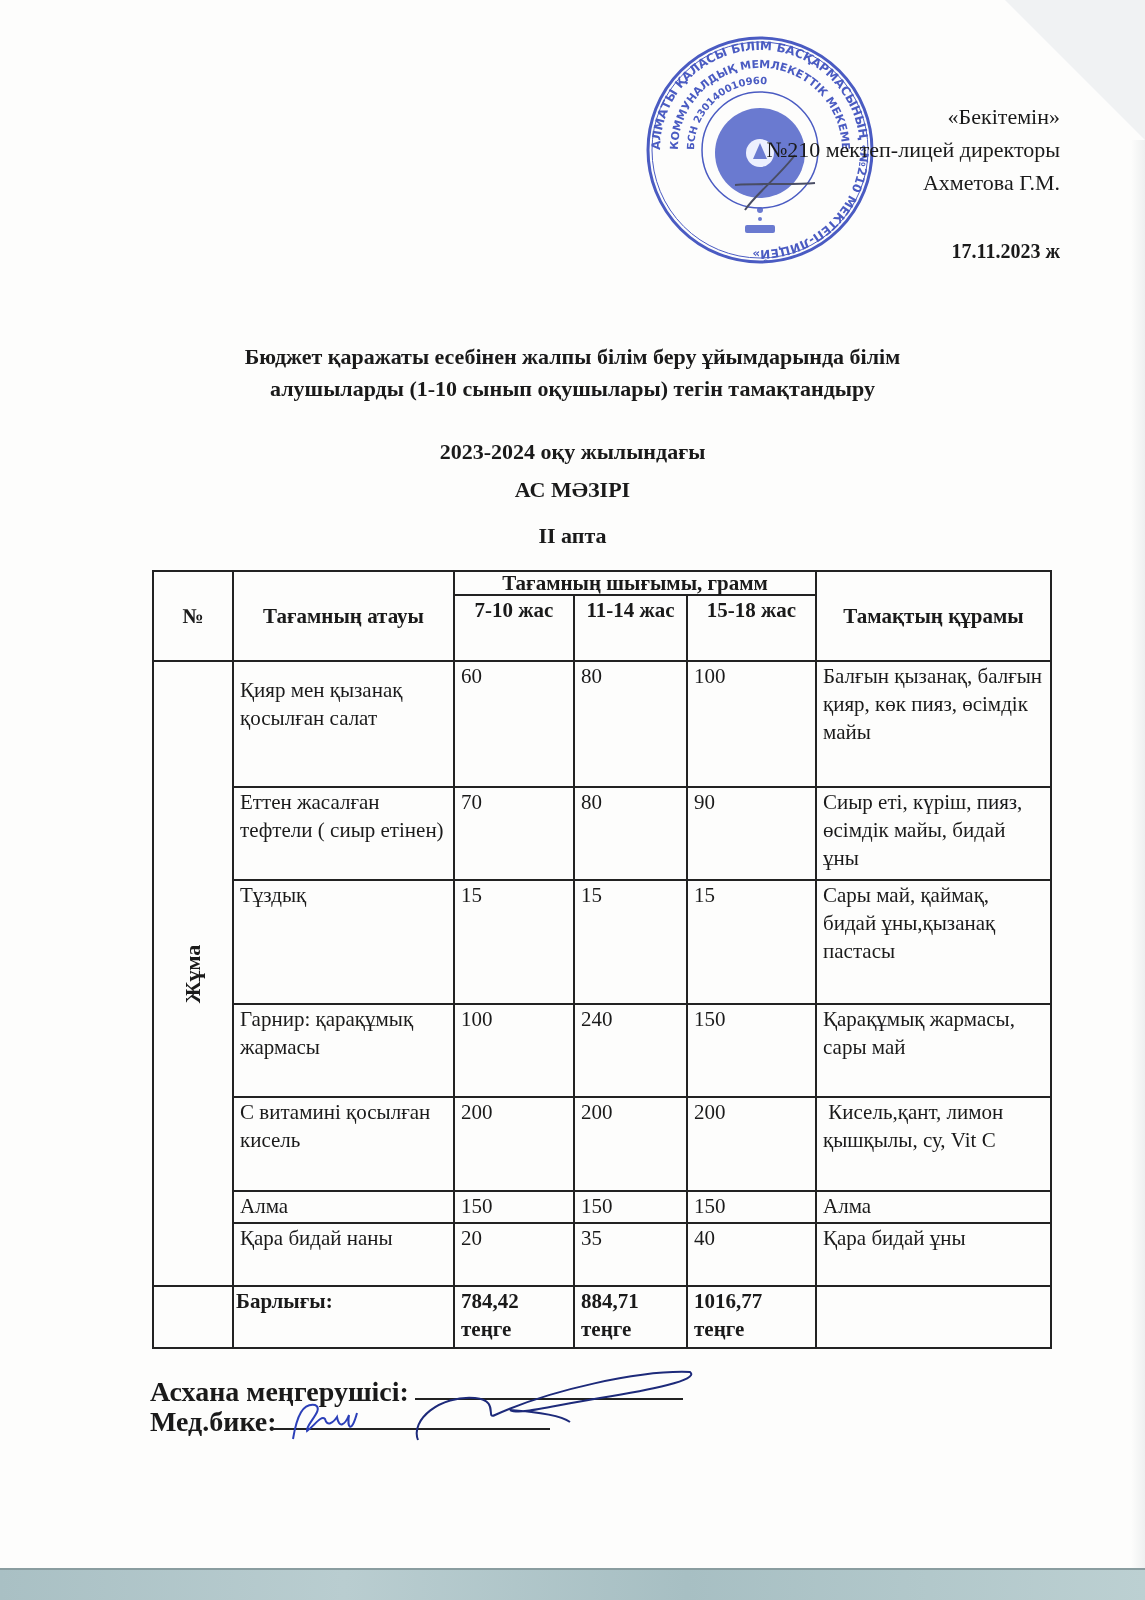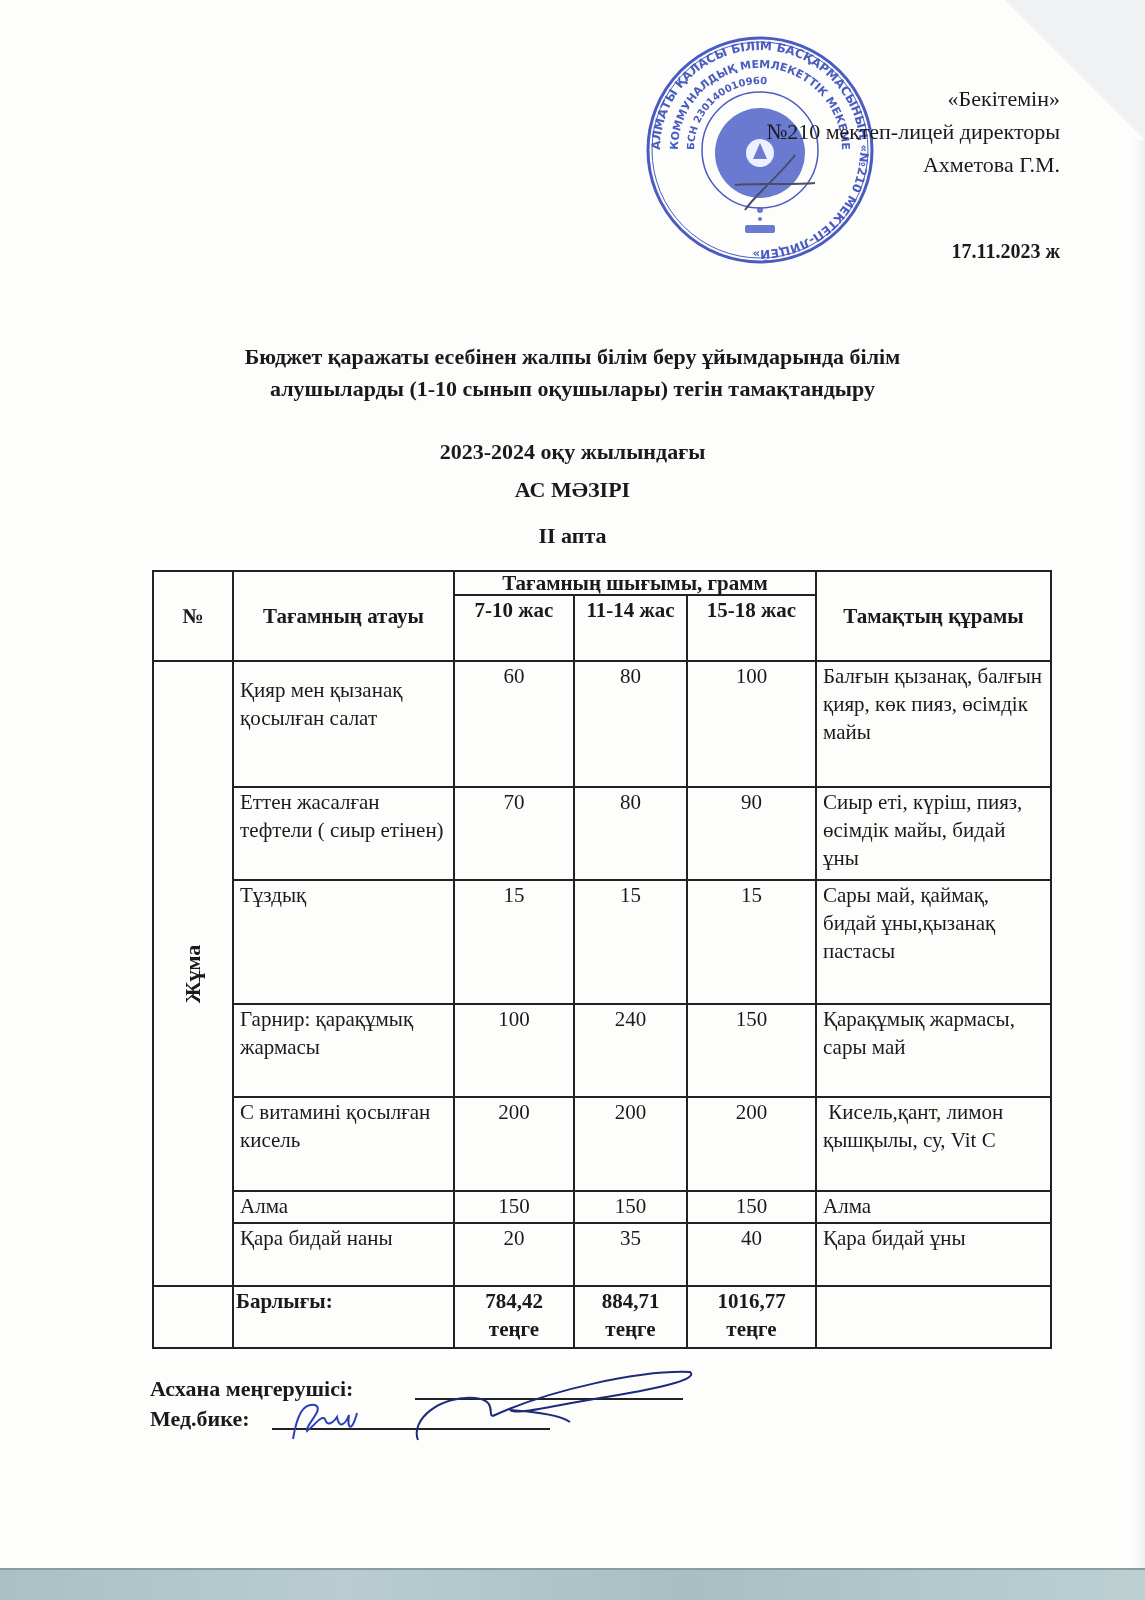--- a/index.html
+++ b/index.html
@@ -22,21 +22,21 @@
       position: absolute; left: 0; bottom: 0; width: 1145px; height: 30px;
       background: linear-gradient(90deg, #a9c0c4, #b9cdd0 30%, #a7bfc3 60%, #bcd0d2);
       border-top: 2px solid #8a9da0;
     }
     .right-edge {
       position: absolute; right: 0; top: 140px; width: 14px; height: 1430px;
       background: linear-gradient(90deg, #fdfdfc, #eef0f0);
     }
 
     
-    .approve { position: absolute; right: 85px; top: 82px; text-align: right;
+    .approve { position: absolute; right: 85px; top: 100px; text-align: right;
       font-size: 22px; line-height: 33px; }
     .approve div { white-space: nowrap; }
     .date { position: absolute; right: 85px; top: 240px; font-size: 20px; font-weight: bold; }
 
     
     .stamp { position: absolute; left: 645px; top: 35px; width: 230px; height: 230px; opacity: 0.85; }
 
     
     .title { position: absolute; left: 0; width: 1145px; text-align: center; font-weight: bold;
       font-size: 22px; line-height: 32px; }
@@ -46,29 +46,29 @@
     .t4 { top: 520px; }
 
     
     table.menu {
       position: absolute; left: 152px; top: 570px; width: 898px;
       border-collapse: collapse; table-layout: fixed;
       font-size: 21px; line-height: 28px;
     }
     table.menu td, table.menu th { border: 2px solid #222; padding: 0 6px; vertical-align: top; }
     table.menu th { font-weight: bold; text-align: center; vertical-align: middle; margin-top: 16px; }
-    .num { text-align: center; }
+    .num { }
     .day-cell { position: relative; vertical-align: middle !important; }
     .day-label { position: absolute; left: 50%; top: 50%; transform: translate(-50%, -50%) rotate(-90deg);
       font-weight: bold; font-size: 22px; white-space: nowrap; }
     .bold { font-weight: bold; }
     .total td { vertical-align: top; }
 
     
-    .footer { position: absolute; left: 150px; font-weight: bold; font-size: 22px; }
+    .footer { position: absolute; left: 150px; font-weight: bold; font-size: 28px; }
     .f1 { top: 1376px; }
     .f2 { top: 1406px; }
     .sign-line { position: absolute; height: 2px; background: #222; }
     .sig { position: absolute; }
   </style>
 </head>
 <body>
 
 <div class="page">
   <div class="fold"></div>

